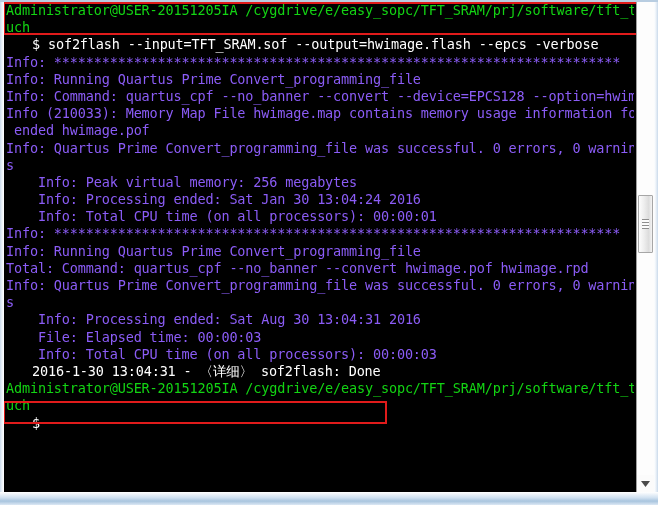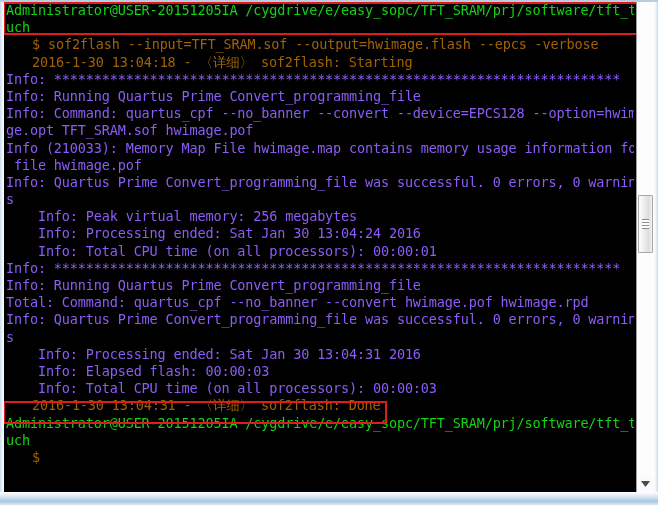--- a/index.html
+++ b/index.html
@@ -70,21 +70,21 @@
     font-family: "DejaVu Sans Mono", "Liberation Mono", monospace;
     font-size: 13.5px;
     line-height: 17.2px;
     height: 17.2px;
     white-space: pre;
     color: #d8d8d8;
     letter-spacing: -0.15px;
     padding-left: 2px;
   }
   .term-line.green  { color: #13d413; }
-  .term-line.white  { color: #a16207; padding-left: 28px; }
+  .term-line.white  { color: #ffffff; padding-left: 28px; }
   .term-line.dim    { color: #8b5cf6; }
 
   
   .annot-box {
     position: absolute;
     border: 2px solid #e01b1b;
     box-sizing: border-box;
     z-index: 30;
     pointer-events: none;
     background: transparent;
@@ -171,39 +171,37 @@
 </head>
 <body>
 
 <div id="window">
 
   <div id="terminal">
 
   <div class="term-line green">Administrator@USER-20151205IA /cygdrive/e/easy_sopc/TFT_SRAM/prj/software/tft_to</div>
       <div class="term-line green">uch</div>
       <div class="term-line white">$ sof2flash --input=TFT_SRAM.sof --output=hwimage.flash --epcs -verbose</div>
-      <div class="term-line white">2016-1-30 13:04:18 - 〈详细〉 sof2flash: Starting</div>
       <div class="term-line dim">Info: ***********************************************************************</div>
       <div class="term-line dim">Info: Running Quartus Prime Convert_programming_file</div>
       <div class="term-line dim">Info: Command: quartus_cpf --no_banner --convert --device=EPCS128 --option=hwima</div>
-      <div class="term-line dim">ge.opt TFT_SRAM.sof hwimage.pof</div>
       <div class="term-line dim">Info (210033): Memory Map File hwimage.map contains memory usage information for</div>
-      <div class="term-line dim"> file hwimage.pof</div>
+      <div class="term-line dim"> ended hwimage.pof</div>
       <div class="term-line dim">Info: Quartus Prime Convert_programming_file was successful. 0 errors, 0 warning</div>
       <div class="term-line dim">s</div>
       <div class="term-line dim">    Info: Peak virtual memory: 256 megabytes</div>
       <div class="term-line dim">    Info: Processing ended: Sat Jan 30 13:04:24 2016</div>
       <div class="term-line dim">    Info: Total CPU time (on all processors): 00:00:01</div>
       <div class="term-line dim">Info: ***********************************************************************</div>
       <div class="term-line dim">Info: Running Quartus Prime Convert_programming_file</div>
       <div class="term-line dim">Total: Command: quartus_cpf --no_banner --convert hwimage.pof hwimage.rpd</div>
       <div class="term-line dim">Info: Quartus Prime Convert_programming_file was successful. 0 errors, 0 warning</div>
       <div class="term-line dim">s</div>
-      <div class="term-line dim">    Info: Processing ended: Sat Jan 30 13:04:31 2016</div>
-      <div class="term-line dim">    Info: Elapsed flash: 00:00:03</div>
+      <div class="term-line dim">    Info: Processing ended: Sat Aug 30 13:04:31 2016</div>
+      <div class="term-line dim">    File: Elapsed time: 00:00:03</div>
       <div class="term-line dim">    Info: Total CPU time (on all processors): 00:00:03</div>
       <div class="term-line white">2016-1-30 13:04:31 - 〈详细〉 sof2flash: Done</div>
       <div class="term-line green">Administrator@USER-20151205IA /cygdrive/e/easy_sopc/TFT_SRAM/prj/software/tft_to</div>
       <div class="term-line green">uch</div>
       <div class="term-line white">$</div>
     </div>
 
   <div class="term-gutter"></div>
 
   <div class="annot-box" id="annot-top"></div>

